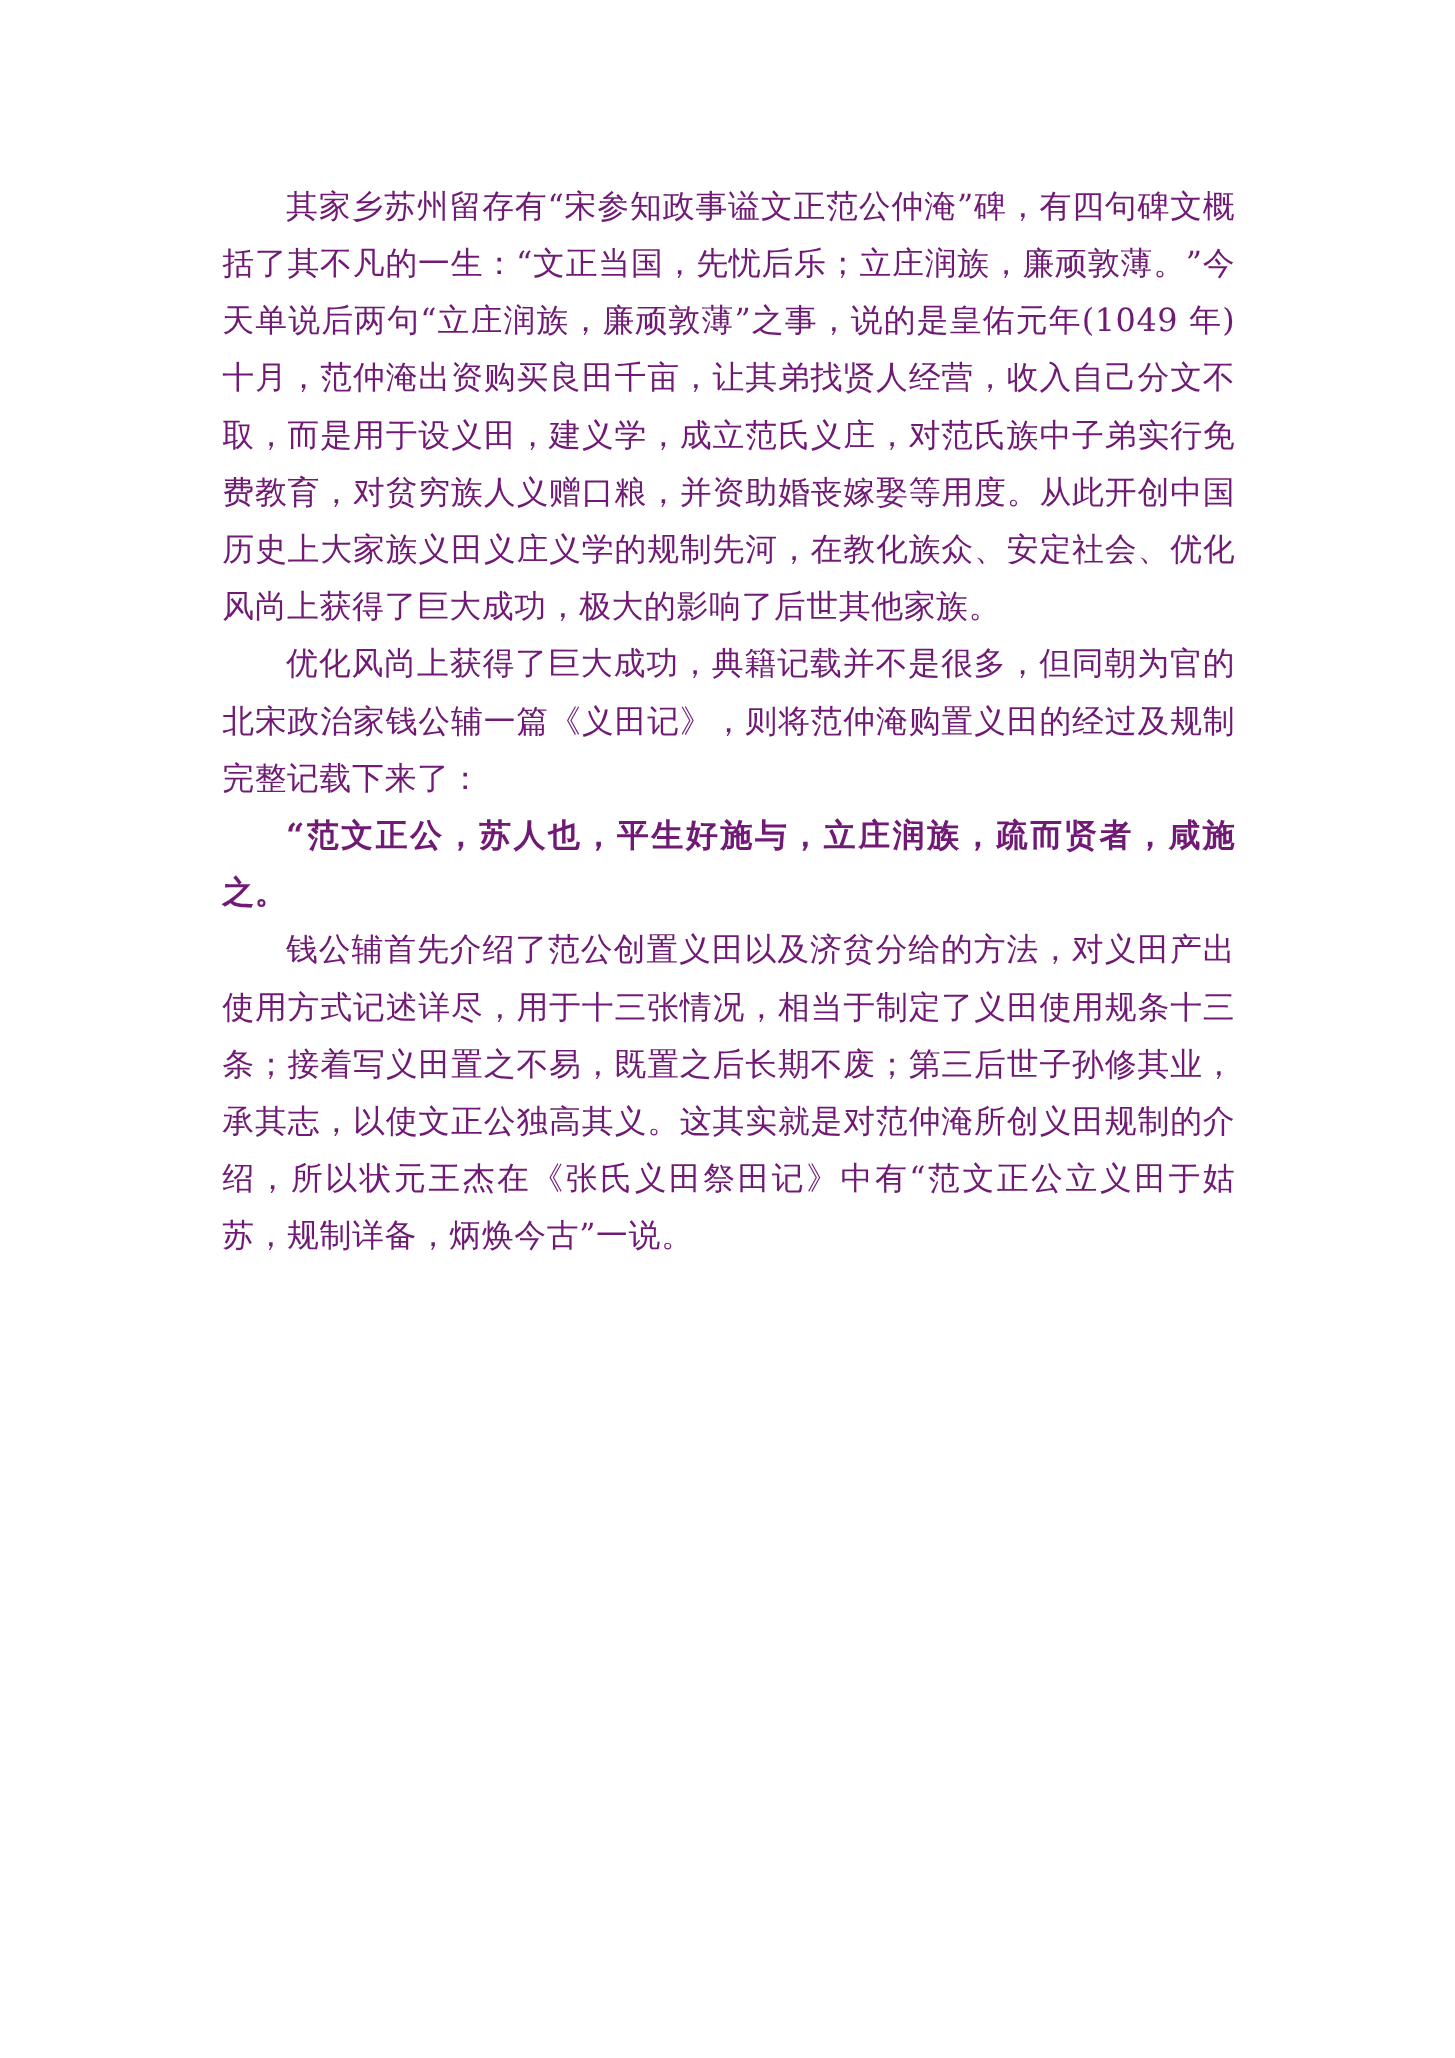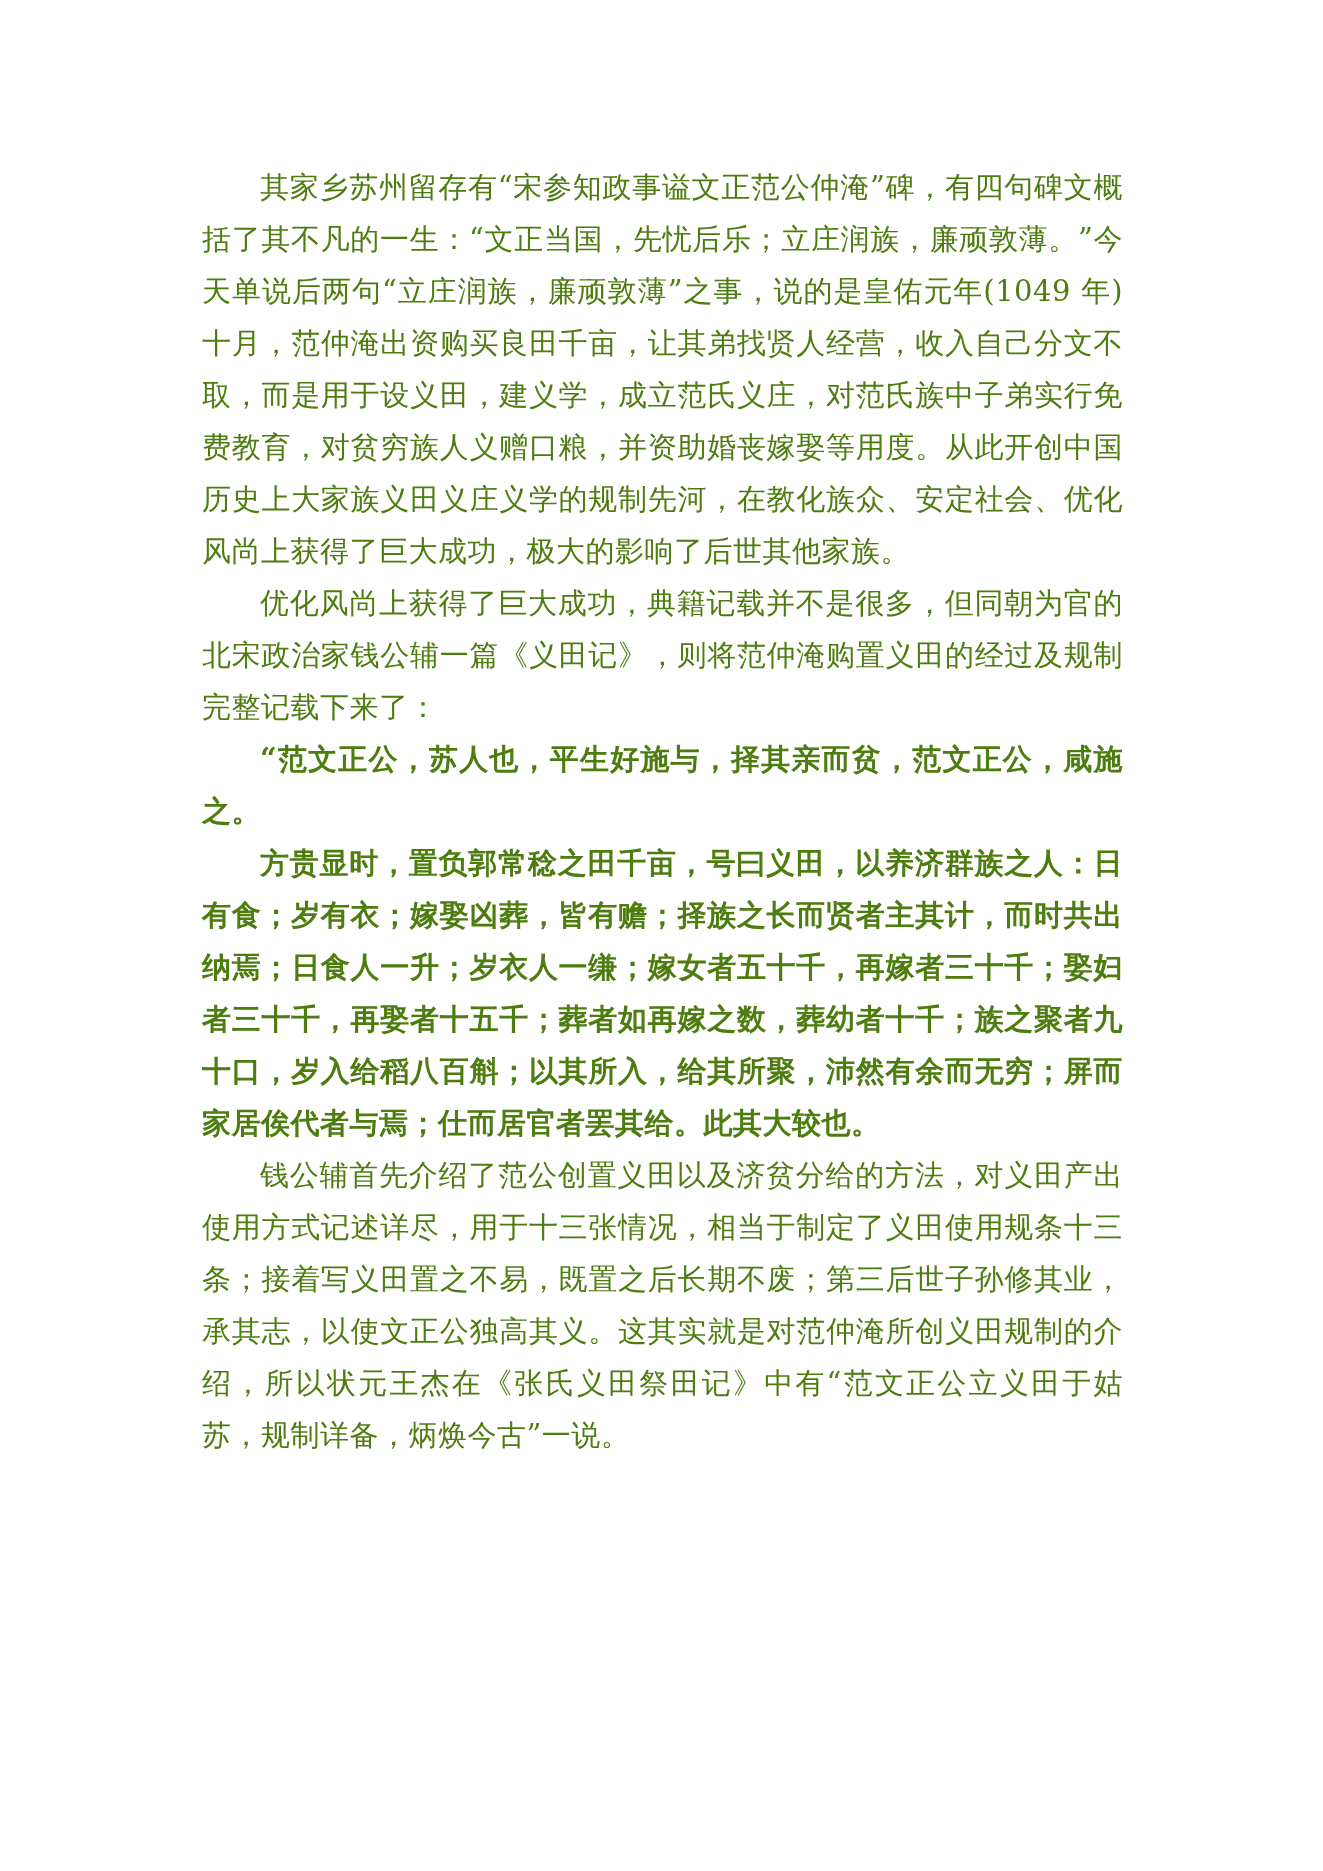--- a/index.html
+++ b/index.html
@@ -18,32 +18,31 @@
     height: 1871px;
     padding: 161px 200px 0 202px;
     background: #ffffff;
   }
   p.para {
     margin: 0;
     padding: 0;
     font-family: "DejaVu Serif", "Liberation Serif", serif;
     font-size: 29px;
     line-height: 52px;
-    color: #4d7c0f;
+    color: #701a75;
     text-align: justify;
     text-indent: 2em;
     letter-spacing: 0.5px;
     word-break: break-all;
   }
   p.bold {
     font-weight: bold;
   }
 </style>
 </head>
 <body>
 
 <div class="page">
   <p class="para">其家乡苏州留存有“宋参知政事谥文正范公仲淹”碑，有四句碑文概括了其不凡的一生：“文正当国，先忧后乐；立庄润族，廉顽敦薄。”今天单说后两句“立庄润族，廉顽敦薄”之事，说的是皇佑元年(1049 年)十月，范仲淹出资购买良田千亩，让其弟找贤人经营，收入自己分文不取，而是用于设义田，建义学，成立范氏义庄，对范氏族中子弟实行免费教育，对贫穷族人义赠口粮，并资助婚丧嫁娶等用度。从此开创中国历史上大家族义田义庄义学的规制先河，在教化族众、安定社会、优化风尚上获得了巨大成功，极大的影响了后世其他家族。</p>
   <p class="para">优化风尚上获得了巨大成功，典籍记载并不是很多，但同朝为官的北宋政治家钱公辅一篇《义田记》，则将范仲淹购置义田的经过及规制完整记载下来了：</p>
-  <p class="para bold">“范文正公，苏人也，平生好施与，择其亲而贫，范文正公，咸施之。</p>
-  <p class="para bold">方贵显时，置负郭常稔之田千亩，号曰义田，以养济群族之人：日有食；岁有衣；嫁娶凶葬，皆有赡；择族之长而贤者主其计，而时共出纳焉；日食人一升；岁衣人一缣；嫁女者五十千，再嫁者三十千；娶妇者三十千，再娶者十五千；葬者如再嫁之数，葬幼者十千；族之聚者九十口，岁入给稻八百斛；以其所入，给其所聚，沛然有余而无穷；屏而家居俟代者与焉；仕而居官者罢其给。此其大较也。</p>
+  <p class="para bold">“范文正公，苏人也，平生好施与，立庄润族，疏而贤者，咸施之。</p>
   <p class="para">钱公辅首先介绍了范公创置义田以及济贫分给的方法，对义田产出使用方式记述详尽，用于十三张情况，相当于制定了义田使用规条十三条；接着写义田置之不易，既置之后长期不废；第三后世子孙修其业，承其志，以使文正公独高其义。这其实就是对范仲淹所创义田规制的介绍，所以状元王杰在《张氏义田祭田记》中有“范文正公立义田于姑苏，规制详备，炳焕今古”一说。</p>
 </div>
 
 </body></html>

